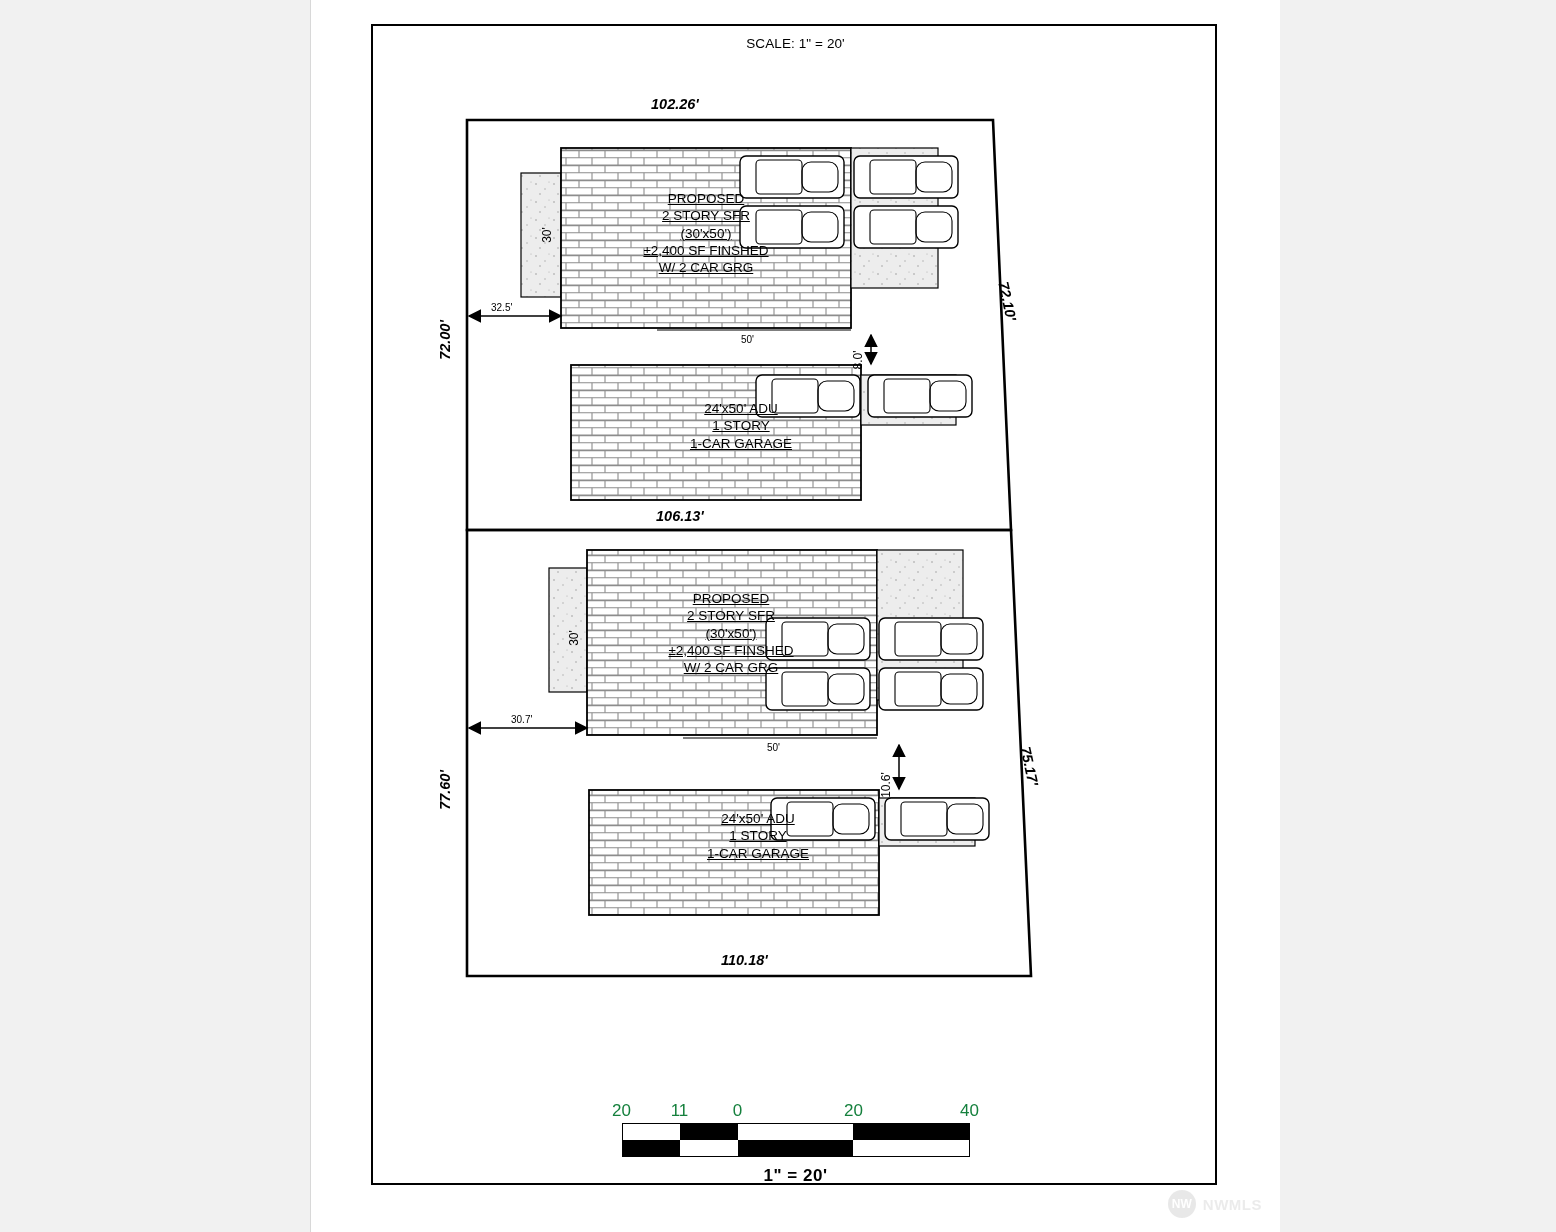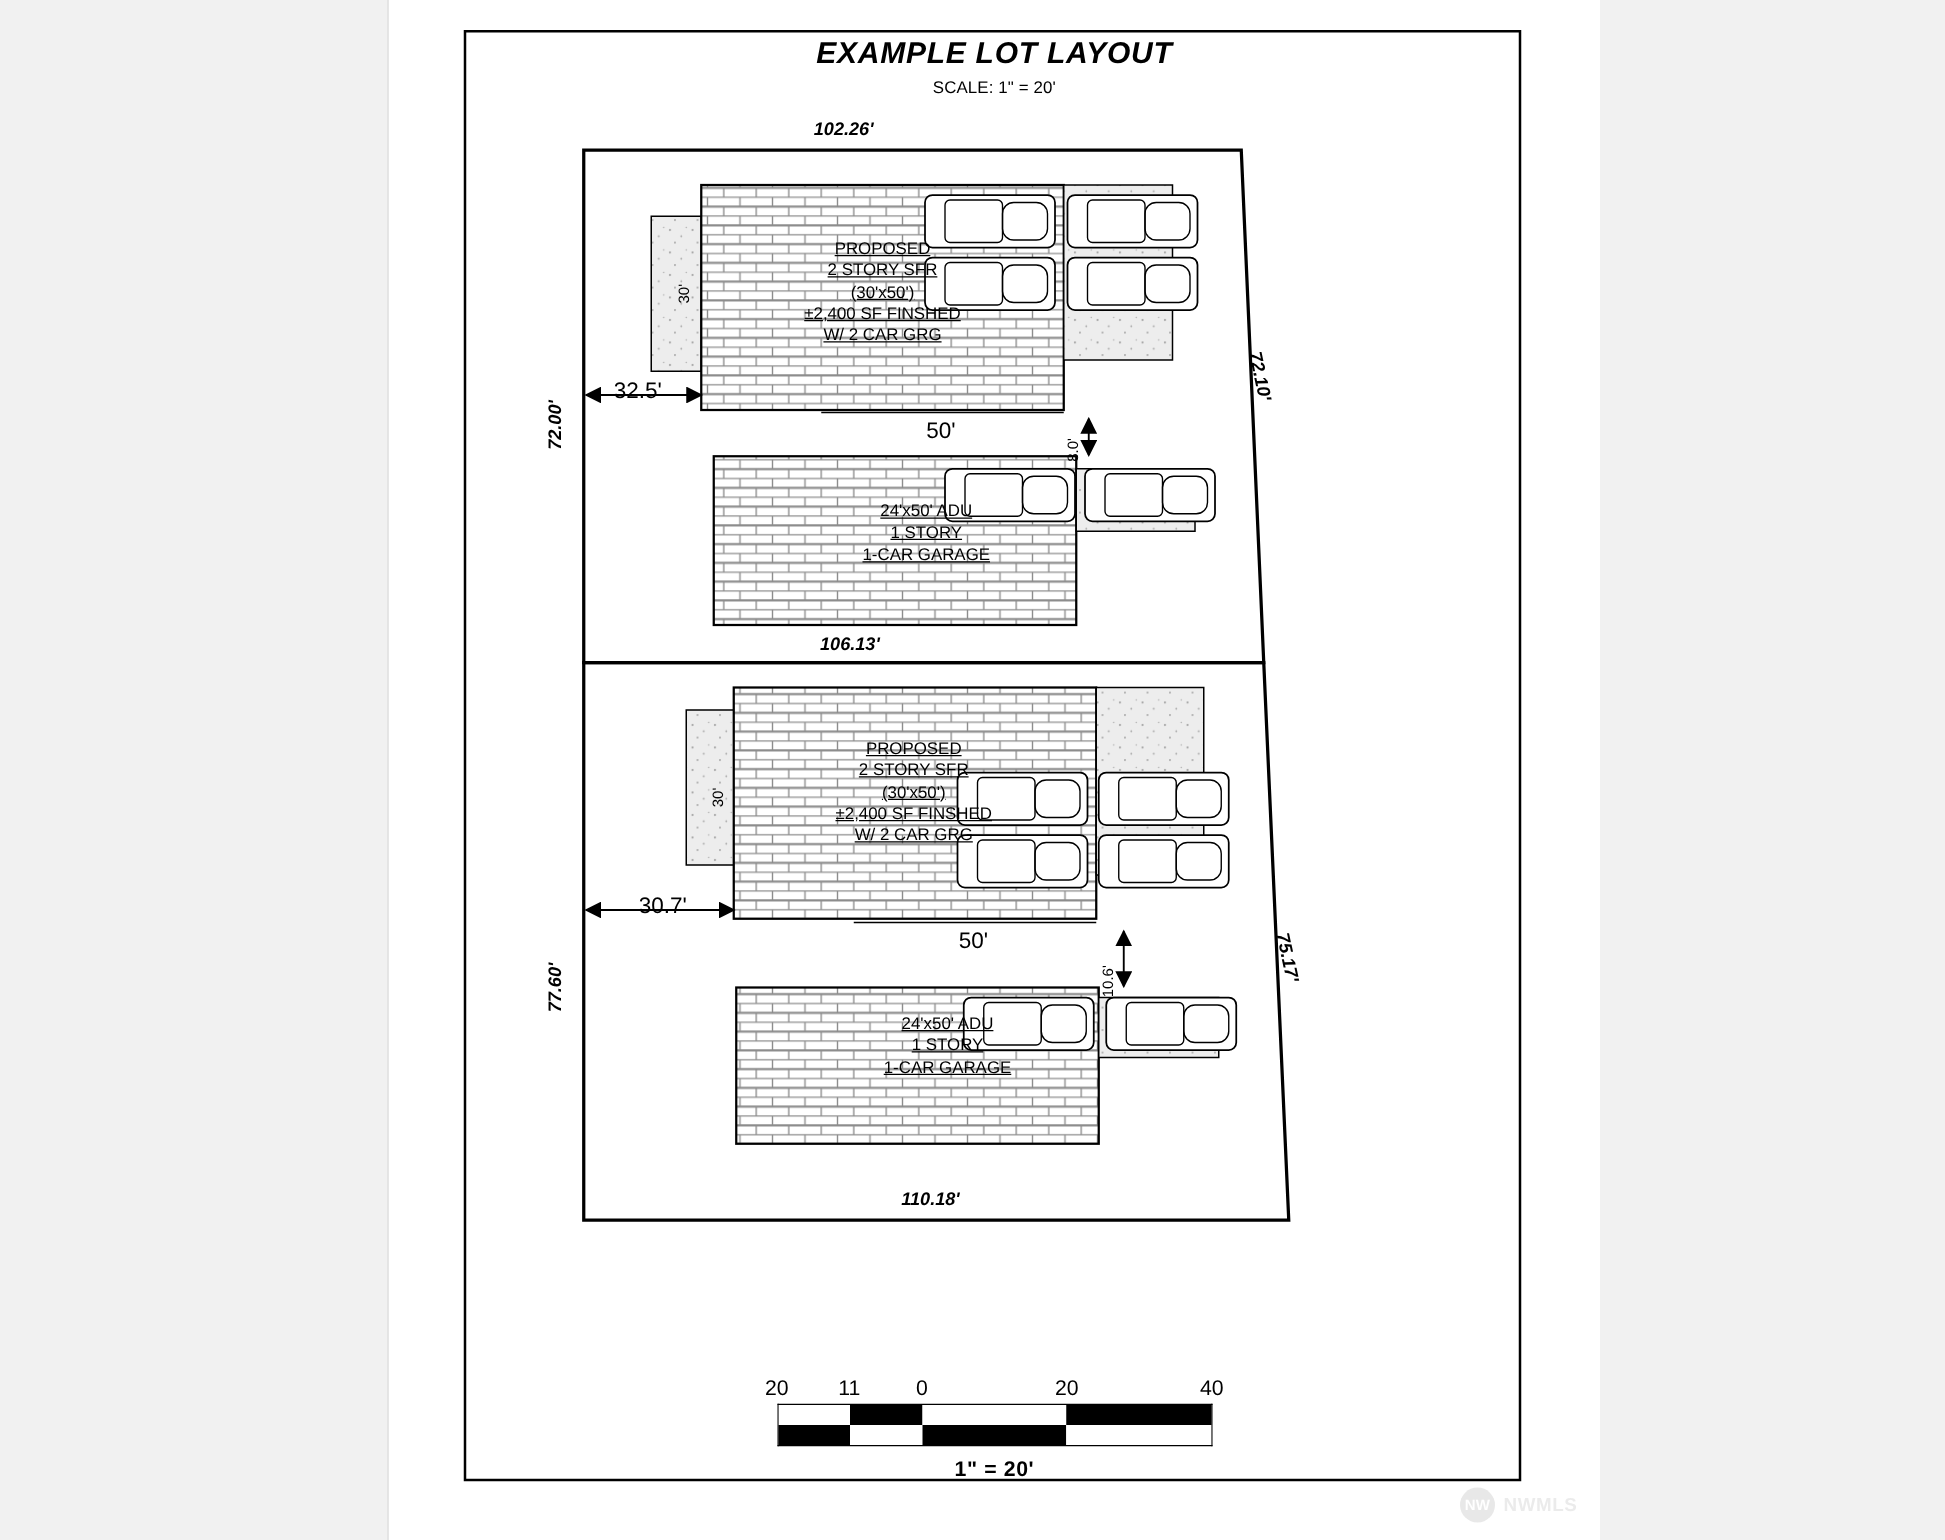--- a/index.html
+++ b/index.html
@@ -34,31 +34,31 @@
 
   
   #drawing{position:absolute;left:60px;top:90px;width:846px;height:900px;padding-left:24px;}
 
   
   #plan-svg{position:absolute;left:0;top:0;}
 
   
   .lbl{position:absolute;color:#000;white-space:nowrap;}
   .dim-bold{font-weight:bold;font-style:italic;font-size:14.5px;}
-  .dim-plain{font-size:18px;}
+  .dim-plain{font-size:10px;}
   .dim-small{font-size:12px;}
   .bldg-text{font-size:13.5px;text-align:center;line-height:1.28;text-decoration:underline;}
   .rot90{transform-origin:0 0;}
 
   
   #scalebar-group{position:absolute;left:0;right:0;bottom:46px;}
   #scalebar-inner{position:relative;width:348px;margin:0 auto;}
   #scale-numbers{position:relative;height:22px;}
   #scale-numbers span{
-    position:absolute;font-size:17px;color:#000000;
+    position:absolute;font-size:17px;color:#15803d;
     transform:translateX(-50%);top:0;
   }
   .bar-row{display:flex;height:17px;width:348px;border:1.6px solid #000;box-sizing:border-box;border-bottom:none;}
   .bar-row.second{border-top:none;border-bottom:1.6px solid #000;}
   .bar-cell{height:100%;}
   .bar-cell.dark{background:#000;}
   .bar-cell.light{background:#fff;}
   #scale-caption{
     text-align:center;font-size:17px;font-weight:bold;color:#000;margin-top:9px;
     letter-spacing:.5px;
@@ -82,21 +82,20 @@
 <div id="page-wrap">
 
   <div class="side-gutter" id="gutter-left"></div>
   <div class="side-gutter" id="gutter-right"></div>
 
   <div id="sheet">
 
     <div id="sheet-border"></div>
 
     <div id="title-block">
-      <div id="drawing-title">EXAMPLE LOT LAYOUT</div>
       <div id="drawing-scale">SCALE: 1" = 20'</div>
     </div>
 
     <div id="drawing">
 
       <svg id="plan-svg" width="846" height="900" viewBox="0 0 846 900">
         <defs>
 
           <pattern id="brick" width="26" height="15" patternUnits="userSpaceOnUse">
             <rect width="26" height="15" fill="#ffffff"></rect>

